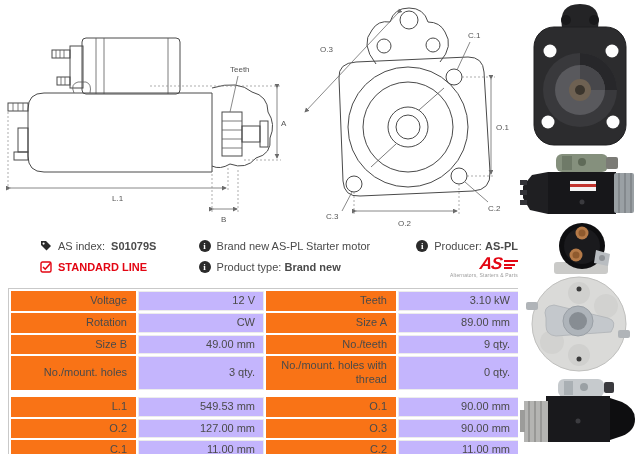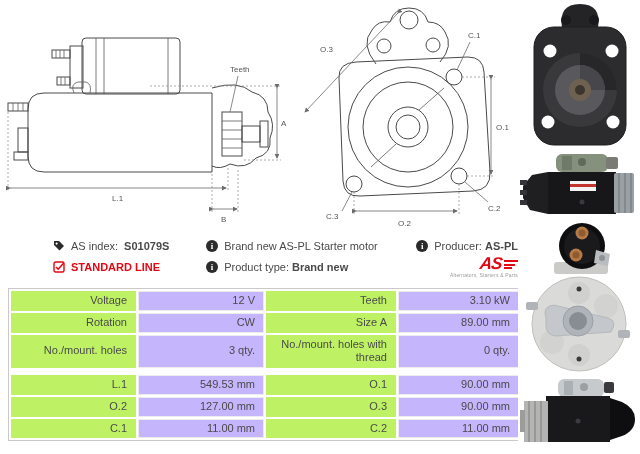--- a/index.html
+++ b/index.html
@@ -17,21 +17,21 @@
   
   .drawings-row { height: 230px; display: flex; align-items: flex-start; }
   .drawing { display: block; }
   .dwg-line { fill: none; stroke: #4a4a4a; stroke-width: 1; }
   .dwg-thin { fill: none; stroke: #5a5a5a; stroke-width: 0.8; }
   .dim-line { fill: none; stroke: #6b6b6b; stroke-width: 0.8; }
   .ext-line { fill: none; stroke: #8a8a8a; stroke-width: 0.7; stroke-dasharray: 2 2; }
   .dim-text { font-size: 8px; fill: #555; font-family: "Liberation Sans", sans-serif; }
 
   
-  .info-row { height: 58px; padding: 10px 0 0 12px; display: flex; font-size: 11px; margin-left: 41px; }
+  .info-row { height: 58px; padding: 10px 0 0 40px; display: flex; font-size: 11px; }
   .info-col { display: flex; flex-direction: column; gap: 9px; }
   .info-col1 { width: 172px; }
   .info-col2 { width: 238px; }
   .info-col3 { width: 100px; align-items: flex-end; gap: 2px; }
   .info-line { display: flex; align-items: center; gap: 6px; white-space: nowrap; }
   .b { font-weight: bold; text-align: center; }
   .red { color: #e30613; font-weight: bold; }
   .info-badge {
     display: inline-flex; width: 12px; height: 12px; border-radius: 50%;
     background: #2b2b2b; color: #fff; font-size: 9px; font-weight: bold;
@@ -58,21 +58,21 @@
   .spec-table {
     margin-left: 8px; width: 510px; table-layout: fixed;
     border-collapse: separate; border-spacing: 2px;
     border: 1px solid #c9c9c9; background: #fff;
   }
   .spec-table td {
     font-size: 11px; color: #4a4a4a; text-align: right;
     padding: 2px 8px; vertical-align: middle; border: 1px solid transparent;
     overflow: hidden; line-height: 1.25;
   }
-  .spec-table td.lbl { background: #bef264; }
+  .spec-table td.lbl { background: #f97316; }
   .spec-table td.val { background: #c4b5fd; border-color: #ececec; }
   .spec-table col.c1 { width: 125px; }
   .spec-table col.c2 { width: 126px; }
   .spec-table col.c3 { width: 130px; }
   .spec-table col.c4 { width: 121px; }
   .spec-table tr.gap td { background: transparent; border-color: transparent; height: 3px; padding: 0; }
 
   .photo { display: block; }
 </style>
 </head>
@@ -260,20 +260,26 @@
           <td class="lbl">Voltage</td>
           <td class="val">12 V</td>
           <td class="lbl">Teeth</td>
           <td class="val">3.10 kW</td>
         </tr>
         <tr>
           <td class="lbl">Rotation</td>
           <td class="val">CW</td>
           <td class="lbl">Size A</td>
           <td class="val">89.00 mm</td>
+        </tr>
+        <tr>
+          <td class="lbl">Size B</td>
+          <td class="val">49.00 mm</td>
+          <td class="lbl">No./teeth</td>
+          <td class="val">9 qty.</td>
         </tr>
         <tr>
           <td class="lbl">No./mount. holes</td>
           <td class="val">3 qty.</td>
           <td class="lbl">No./mount. holes with thread</td>
           <td class="val">0 qty.</td>
         </tr>
         <tr class="gap">
             <td colspan="4"></td>
           </tr>

